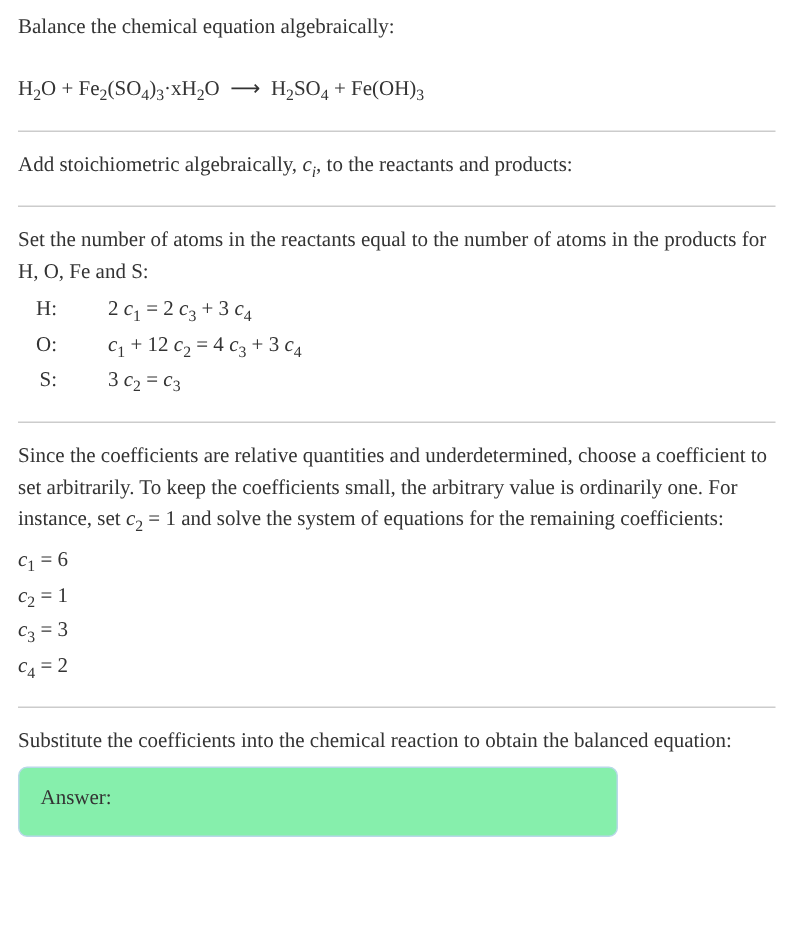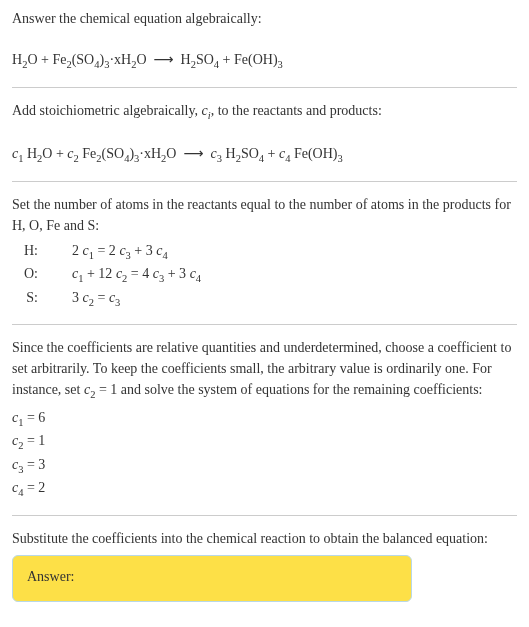--- a/index.html
+++ b/index.html
@@ -42,21 +42,21 @@
       padding-right: 6px;
     }
     .eq-value {
       flex: 1;
       margin-left: 28px;
     }
     .coef-list {
       margin-top: 4px;
     }
     .answer-box {
-      background: #fde047;
+      background: #86efac;
       border: 1px solid #b8d8e8;
       border-radius: 6px;
       padding: 10px 14px;
       margin-top: 6px;
       display: inline-block;
       min-width: 400px;
     }
     .answer-label {
       margin-bottom: 4px;
     }
@@ -68,34 +68,31 @@
       vertical-align: sub;
     }
     .italic {
       font-style: italic;
     }
   </style>
 </head>
 <body>
 
 <div class="section">
-  <div>Answer the chemical equation algebraically:</div>
+  <div>Balance the chemical equation algebraically:</div>
   <div class="formula-line">
     H<sub>2</sub>O + Fe<sub>2</sub>(SO<sub>4</sub>)<sub>3</sub>·xH<sub>2</sub>O &nbsp;⟶&nbsp; H<sub>2</sub>SO<sub>4</sub> + Fe(OH)<sub>3</sub>
   </div>
 </div>
 
 <hr class="divider">
 
 <div class="section">
   <div>
     <span>Add stoichiometric algebraically, </span><span class="italic">c<sub>i</sub></span><span>, to the reactants and products:</span>
-  </div>
-  <div class="formula-line">
-    <span class="italic">c</span><sub>1</sub> H<sub>2</sub>O + <span class="italic">c</span><sub>2</sub> Fe<sub>2</sub>(SO<sub>4</sub>)<sub>3</sub>·xH<sub>2</sub>O &nbsp;⟶&nbsp; <span class="italic">c</span><sub>3</sub> H<sub>2</sub>SO<sub>4</sub> + <span class="italic">c</span><sub>4</sub> Fe(OH)<sub>3</sub>
   </div>
 </div>
 
 <hr class="divider">
 
 <div class="section">
   <div>Set the number of atoms in the reactants equal to the number of atoms in the products for H, O, Fe and S:</div>
   <div class="eq-table">
     <div class="eq-row">
       <div class="eq-label">H:</div>

